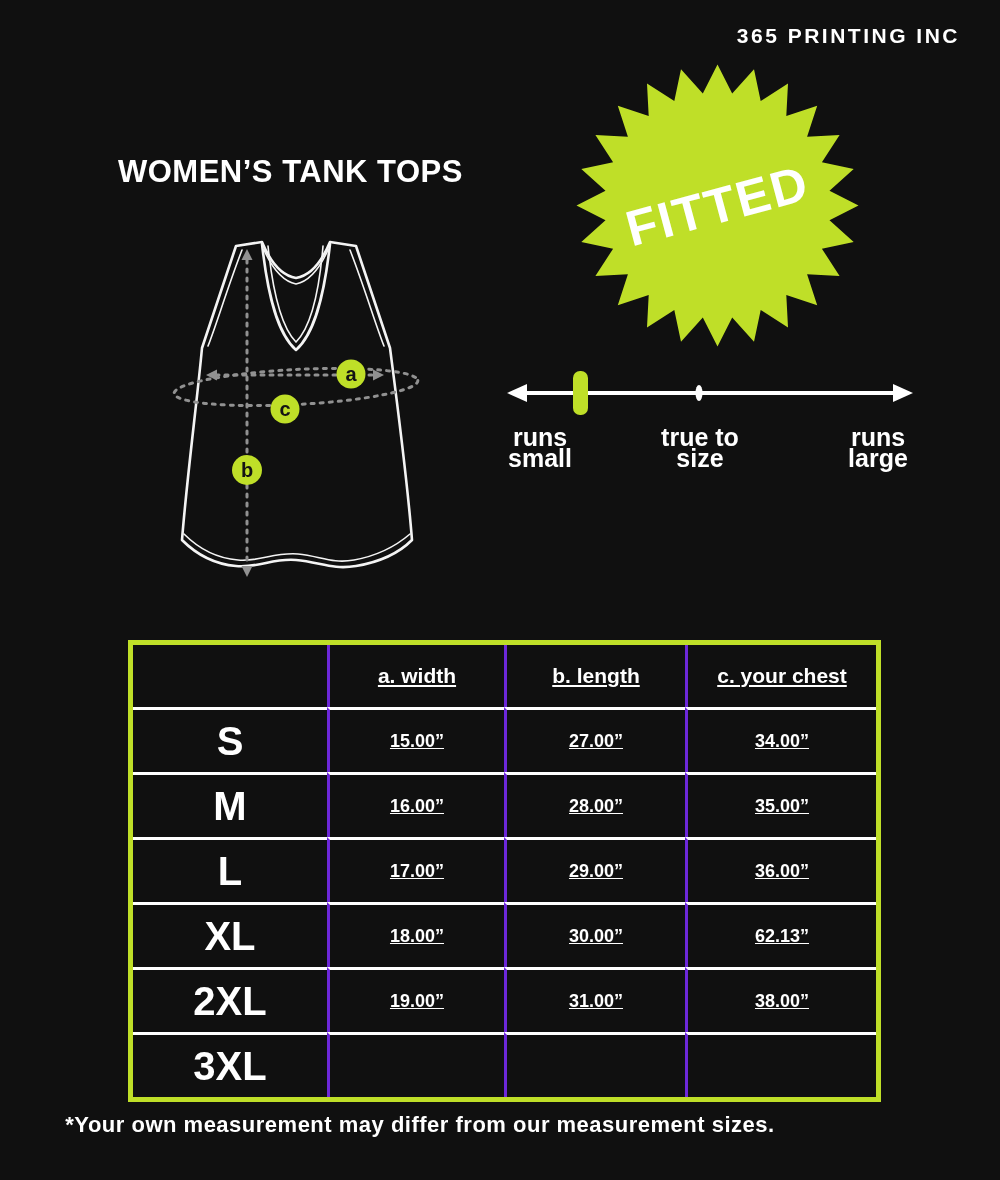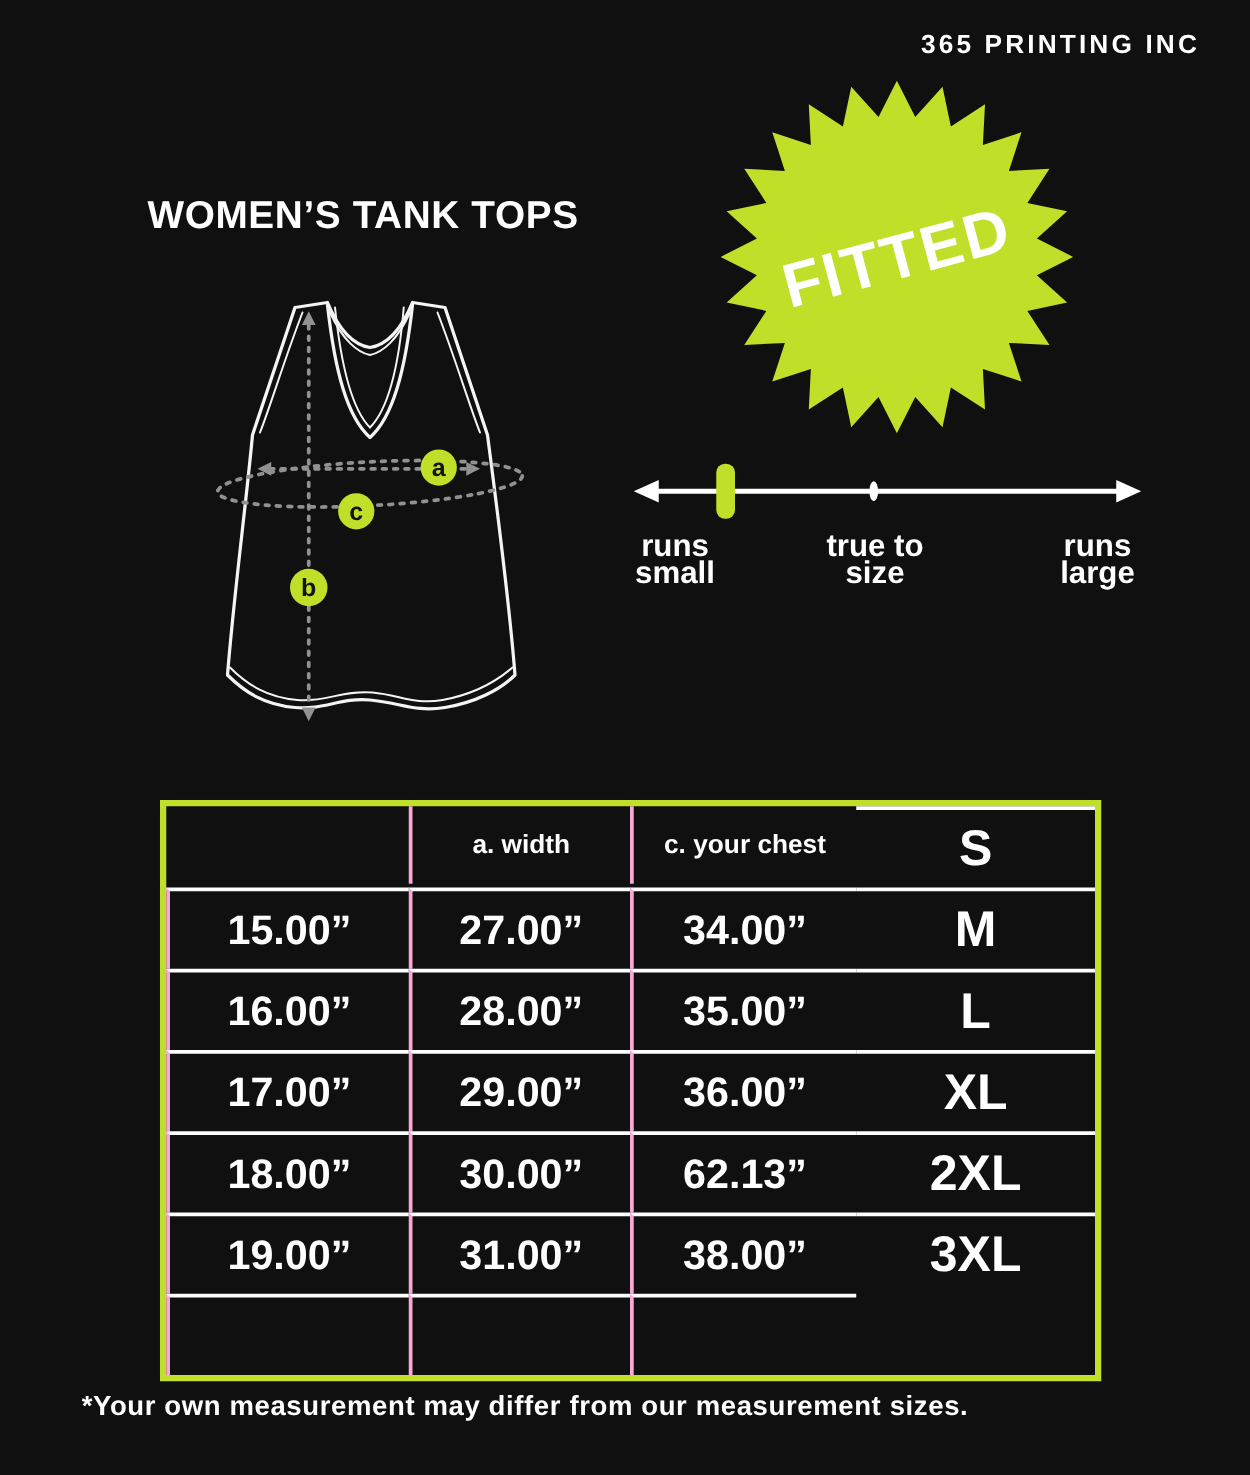--- a/index.html
+++ b/index.html
@@ -58,25 +58,25 @@
   .lbl-large{left:878px;}
   .size-table{
     position:absolute;left:128px;top:640px;
     display:grid;grid-template-columns:194px 177px 181px 191px;
     border:5px solid var(--accent);background:var(--bg);
   }
   .cell{
     height:62px;display:flex;align-items:center;justify-content:center;
     color:var(--text);
   }
-  .cell.bl{border-left:3px solid #f9a8d4;}
+  .cell.bl{border-left:3px solid #6d28d9;text-decoration:underline;}
   .cell.bt{border-top:3px solid #ffffff;}
   .cell.head{font-size:21px;font-weight:bold;}
   .cell.size{font-size:40px;font-weight:bold;}
-  .cell.val{font-size:33px;font-weight:bold;}
+  .cell.val{font-size:18px;font-weight:bold;}
   .footnote{
     position:absolute;top:1112px;left:0;width:840px;text-align:center;
     font-size:22px;font-weight:bold;letter-spacing:0.5px;color:var(--text);
   }
 </style>
 </head>
 <body>
 
 <div class="page">
 
@@ -134,20 +134,21 @@
   <div class="scale-label lbl-small">runs
 small</div>
   <div class="scale-label lbl-true">true to
 size</div>
   <div class="scale-label lbl-large">runs
 large</div>
 
   <div class="size-table">
     <div class="cell head"></div>
     <div class="cell head bl">a. width</div>
+    <div class="cell head bl">b. length</div>
     <div class="cell head bl">c. your chest</div>
 
     <div class="cell size bt">S</div>
     <div class="cell val bt bl">15.00”</div>
     <div class="cell val bt bl">27.00”</div>
     <div class="cell val bt bl">34.00”</div>
 
     <div class="cell size bt">M</div>
     <div class="cell val bt bl">16.00”</div>
     <div class="cell val bt bl">28.00”</div>

